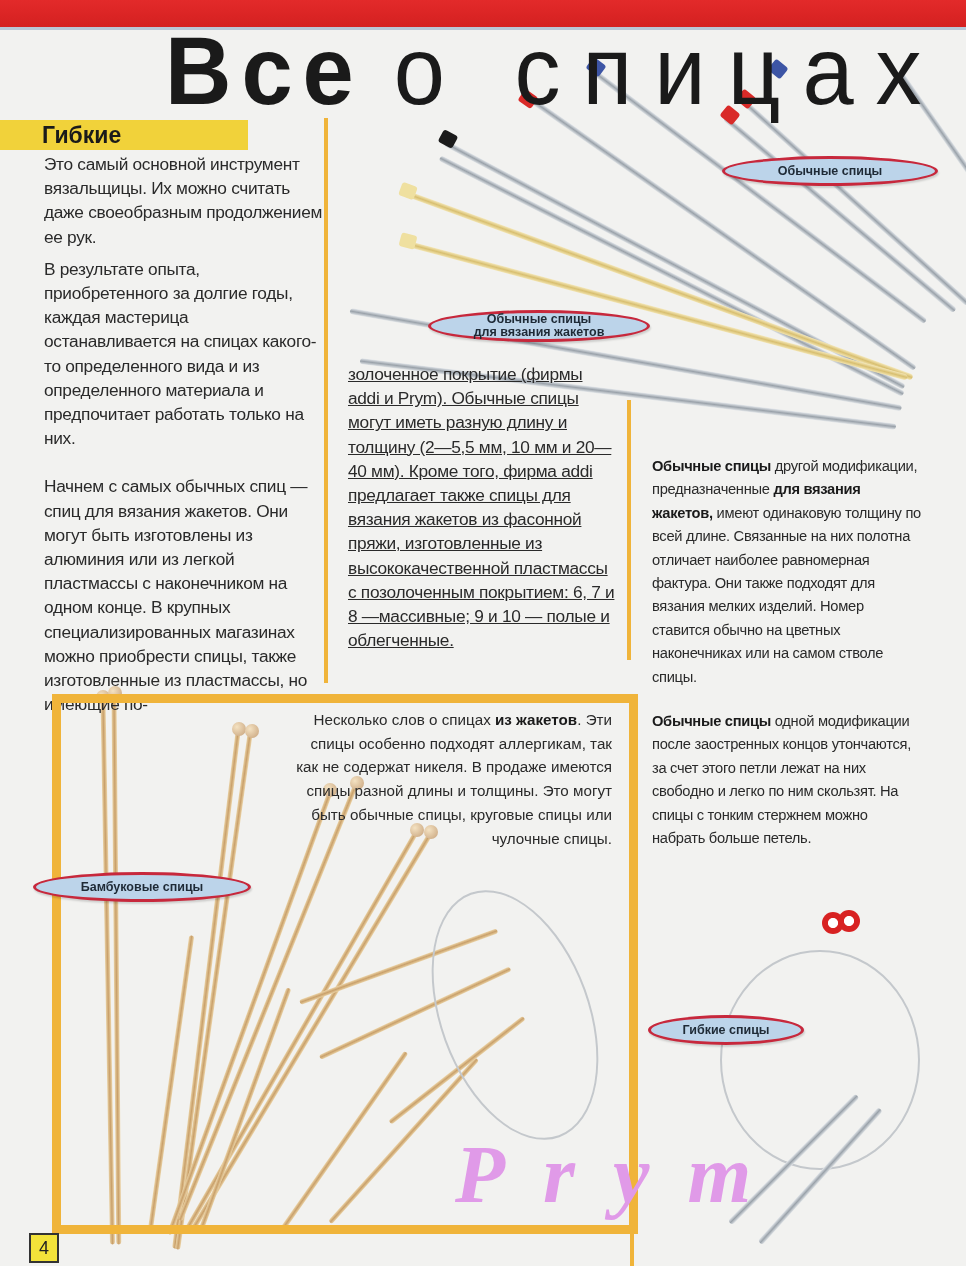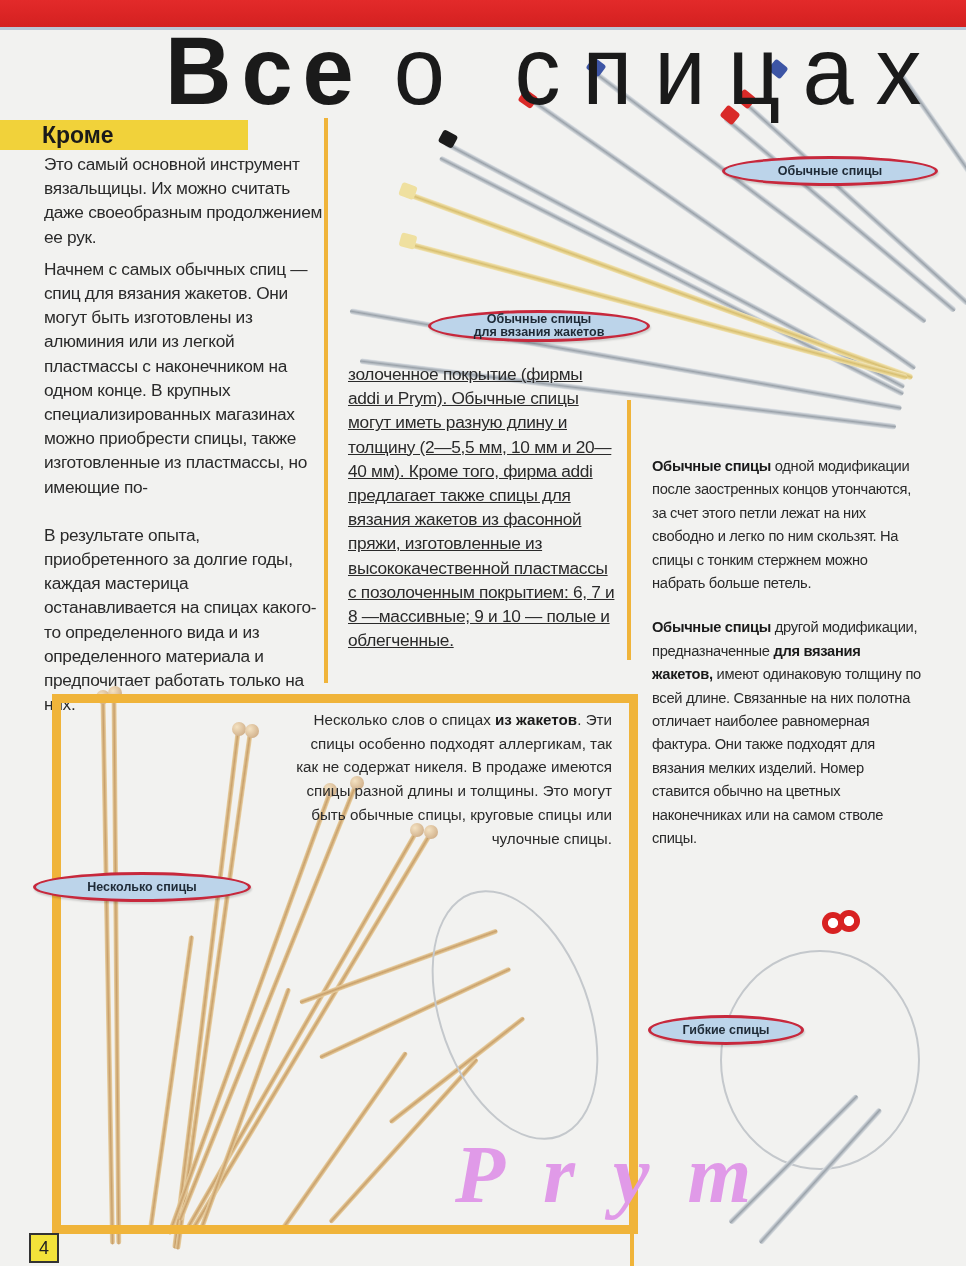--- a/index.html
+++ b/index.html
@@ -144,59 +144,59 @@
   <div class="knob" style="left:838px;top:910px;width:22px;height:22px;background:radial-gradient(circle,#fff 30%,#d82222 35%);"></div>
   <div class="needle metal" style="left:730px;top:1220px;width:180px;transform:rotate(-45deg);"></div>
   <div class="needle metal" style="left:760px;top:1240px;width:180px;transform:rotate(-48deg);"></div>
 </div>
 
 <h1 class="title">
   <span class="t-bold">Все</span><span class="t-light">о спицах</span>
 </h1>
 
 <div class="heading-bar"></div>
-<h2 class="heading">Кроме</h2>
+<h2 class="heading">Гибкие</h2>
 
 <div class="vline" style="left:324px;top:118px;height:565px;"></div>
 <div class="vline" style="left:627px;top:400px;height:260px;"></div>
 <div class="vline" style="left:630px;top:870px;height:396px;"></div>
 
 <div class="col-text col1">
   <p class="tight">Это самый основной инструмент вязальщицы. Их можно считать даже своеобразным продолжением ее рук.</p>
+  <p>В результате опыта, приобретенного за долгие годы, каждая мастерица останавливается на спицах какого-то определенного вида и из определенного материала и предпочитает работать только на них.</p>
   <p>Начнем с самых обычных спиц — спиц для вязания жакетов. Они могут быть изготовлены из алюминия или из легкой пластмассы с наконечником на одном конце. В крупных специализированных магазинах можно приобрести спицы, также изготовленные из пластмассы, но имеющие по-</p>
-  <p>В результате опыта, приобретенного за долгие годы, каждая мастерица останавливается на спицах какого-то определенного вида и из определенного материала и предпочитает работать только на них.</p>
 </div>
 
 <div class="col-text col2">
   <p>золоченное покрытие (фирмы addi и Prym). Обычные спицы могут иметь разную длину и толщину (2—5,5 мм, 10 мм и 20—40 мм). Кроме того, фирма addi предлагает также спицы для вязания жакетов из фасонной пряжи, изготовленные из высококачественной пластмассы с позолоченным покрытием: 6, 7 и 8 —массивные; 9 и 10 — полые и облегченные.</p>
 </div>
 
 <div class="col-text col3">
+  <p>
+    <b>Обычные спицы</b><span> другой модификации, предназначенные </span><b>для вязания жакетов,</b><span> имеют одинаковую толщину по всей длине. Связанные на них полотна отличает наиболее равномерная фактура. Они также подходят для вязания мелких изделий. Номер ставится обычно на цветных наконечниках или на самом стволе спицы.</span>
+  </p>
   <p>
     <b>Обычные спицы</b><span> одной модификации после заостренных концов утончаются, за счет этого петли лежат на них свободно и легко по ним скользят. На спицы с тонким стержнем можно набрать больше петель.</span>
   </p>
-  <p>
-    <b>Обычные спицы</b><span> другой модификации, предназначенные </span><b>для вязания жакетов,</b><span> имеют одинаковую толщину по всей длине. Связанные на них полотна отличает наиболее равномерная фактура. Они также подходят для вязания мелких изделий. Номер ставится обычно на цветных наконечниках или на самом стволе спицы.</span>
-  </p>
 </div>
 
 <div class="bamboo-frame"></div>
 <div class="bamboo-text">
   <span>Несколько слов о спицах </span><b>из жакетов</b><span>. Эти спицы особенно подходят аллергикам, так как не содержат никеля. В продаже имеются спицы разной длины и толщины. Это могут быть обычные спицы, круговые спицы или чулочные спицы.</span>
 </div>
 
 <div class="pill" style="left:722px;top:156px;width:216px;">
   <span>Обычные спицы</span>
 </div>
 <div class="pill" style="left:428px;top:310px;width:222px;height:32px;flex-direction:column;">
   <span>Обычные спицы</span>
   <span>для вязания жакетов</span>
 </div>
 <div class="pill" style="left:33px;top:872px;width:218px;">
-  <span>Несколько спицы</span>
+  <span>Бамбуковые спицы</span>
 </div>
 <div class="pill" style="left:648px;top:1015px;width:156px;">
   <span>Гибкие спицы</span>
 </div>
 
 <div class="watermark">Prym</div>
 
 <div class="page-num">4</div>
 
 </body></html>

